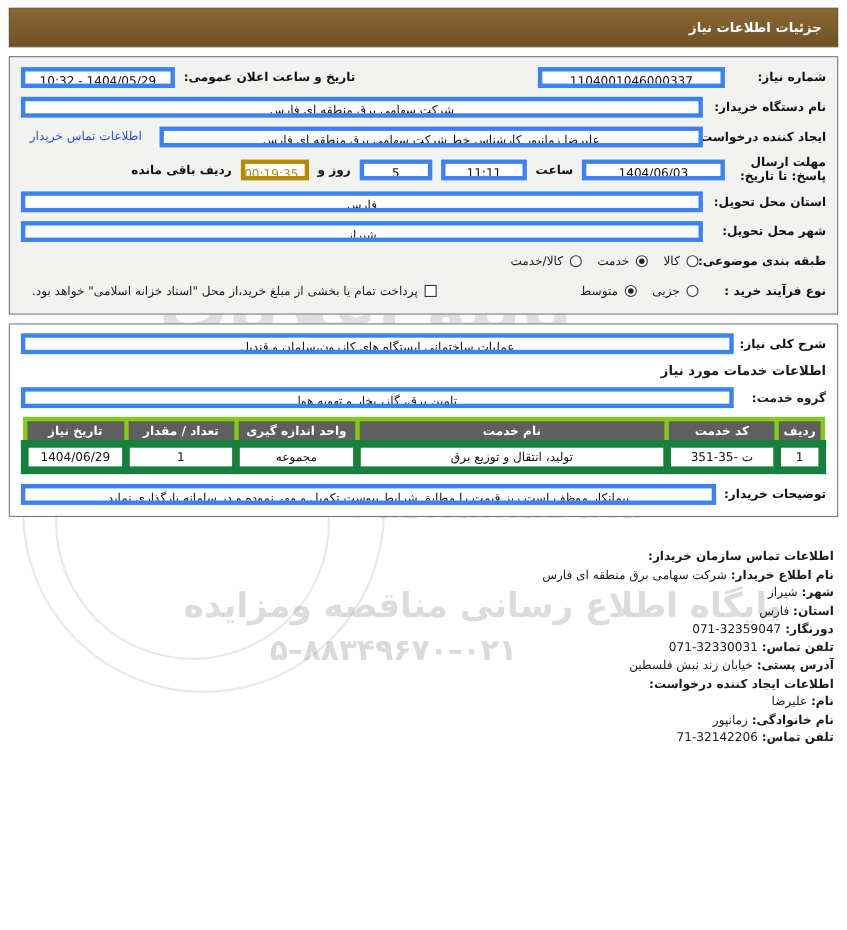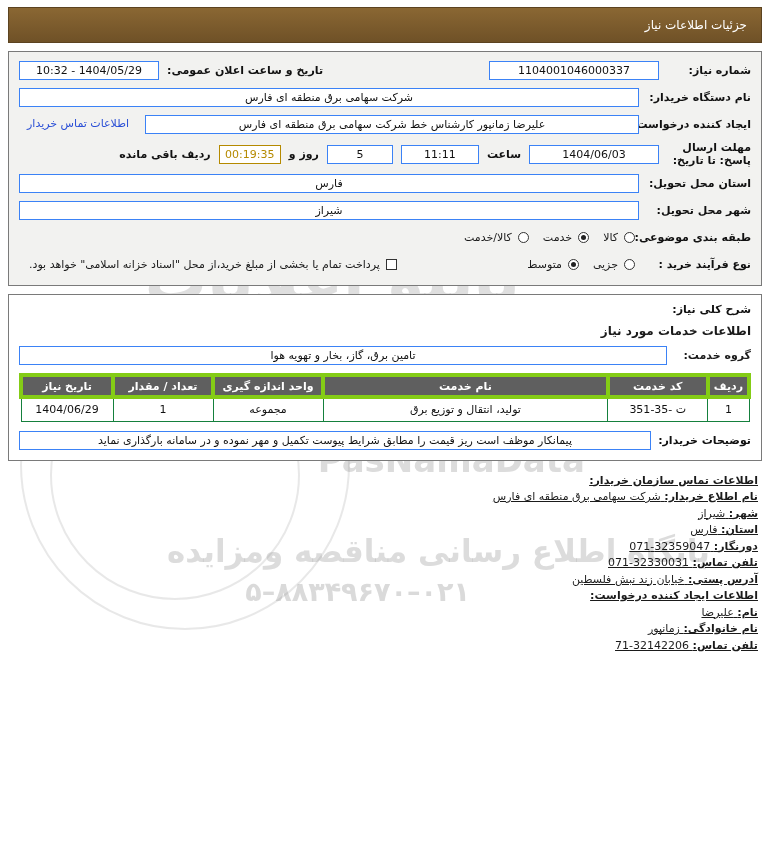--- a/index.html
+++ b/index.html
@@ -53,21 +53,21 @@
     background: linear-gradient(#8a6733, #6f5127);
     border: 1px solid #5c4320;
     display: flex;
     align-items: center;
     justify-content: flex-start;
     padding: 0 14px;
   }
   .titlebar .t {
     color: #ffffff;
     font-size: 12px;
-    font-weight: normal;
+    font-weight: bold;
   }
 
   
   .panel {
     margin: 8px 8px 0 8px;
     border: 1px solid #7a7a7a;
     background: #f2f2f0;
     padding: 8px 10px 10px 10px;
   }
   .panel.white { background: #ffffff; }
@@ -82,21 +82,21 @@
     font-weight: bold;
     font-size: 11px;
     white-space: nowrap;
     text-align: right;
     color: #111;
   }
   .lbl.w90  { width: 84px; }
   .lbl.w110 { width: 104px; }
 
   .field {
-    border: 1px solid #3b82f6;
+    border: 4px solid #3b82f6;
     background: #ffffff;
     height: 19px;
     line-height: 17px;
     font-size: 11px;
     padding: 0 5px;
     overflow: hidden;
     white-space: nowrap;
     text-align: center;
     color: #111;
   }
@@ -156,37 +156,36 @@
     background: #5f5f5f;
     color: #ffffff;
     border: 4px solid #84cc16;
     font-weight: bold;
     height: 22px;
     padding: 2px 4px;
     text-align: center;
     font-size: 11px;
   }
   table.svc td {
-    border: 1px solid #15803d;
+    border: 7px solid #15803d;
     background: #ffffff;
     height: 24px;
     text-align: center;
     padding: 2px 4px;
     color: #111;
   }
 
   .note-row { display: flex; align-items: center; margin-top: 9px; }
 
   
   .contact {
-    margin: 12px 12px 0 12px;
+    margin: 28px 12px 0 12px;
     font-size: 11px;
     line-height: 16.5px;
     text-align: right;
-    text-decoration: underline;
   }
   .contact .hd { font-weight: bold; }
   .contact b { font-weight: bold; }
   .contact .ln { white-space: nowrap; }
 </style>
 </head>
 <body>
 
 <div class="watermark">
   <div class="wm-arc arc1"></div>
@@ -294,20 +293,21 @@
         <span class="tx">پرداخت تمام یا بخشی از مبلغ خرید،از محل "اسناد خزانه اسلامی" خواهد بود.</span>
       </div>
     </div>
   </div>
 
   <div class="panel white">
 
     <div class="bigrow">
       <div class="lbl" style="width:76px">شرح کلی نیاز:</div>
       <div class="sp"></div>
+      <div class="field grow">عملیات ساختمانی ایستگاه های کازرون،سلمان و قندیل</div>
     </div>
 
     <div class="sec-title">اطلاعات خدمات مورد نیاز</div>
 
     <div class="bigrow">
       <div class="grp-title">گروه خدمت:</div>
       <div class="sp"></div>
       <div class="field grow">تامین برق، گاز، بخار و تهویه هوا</div>
     </div>
 

